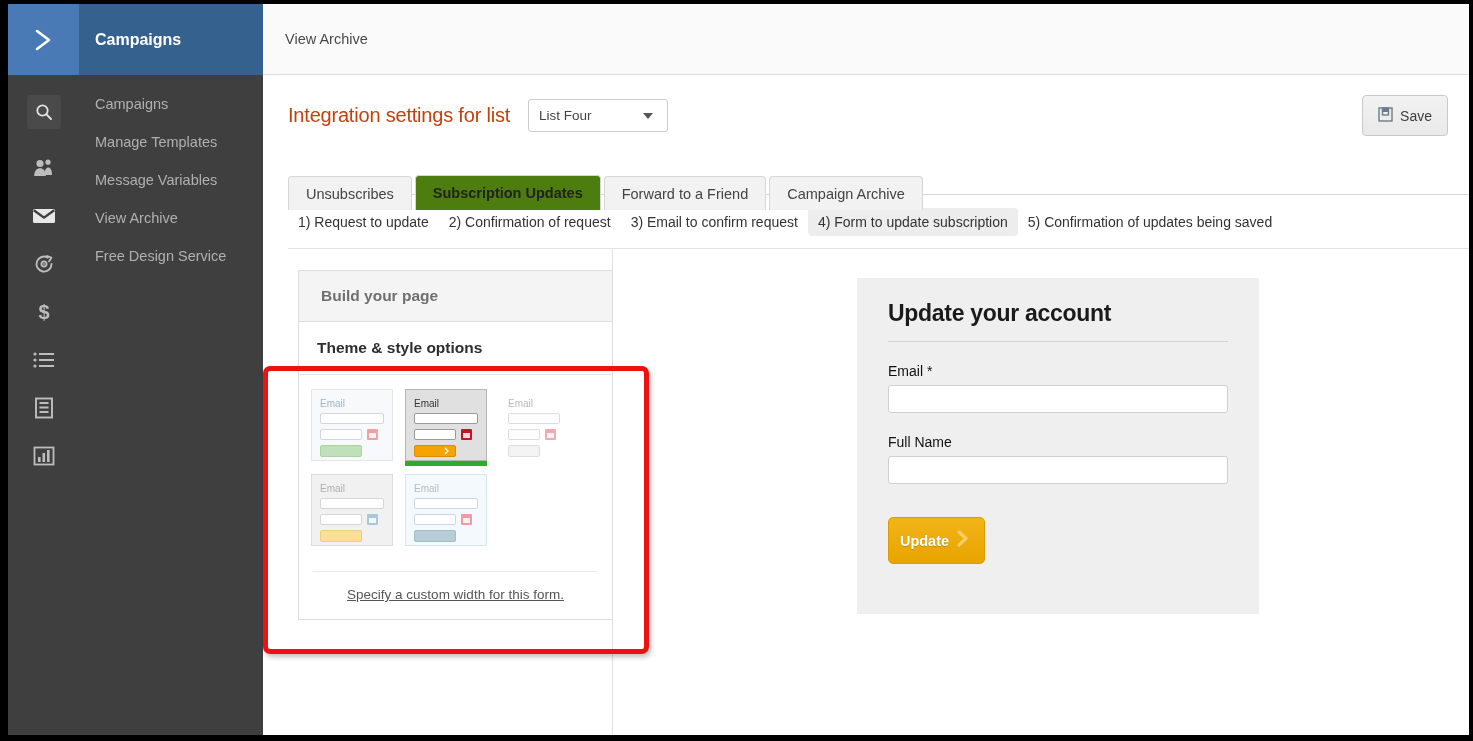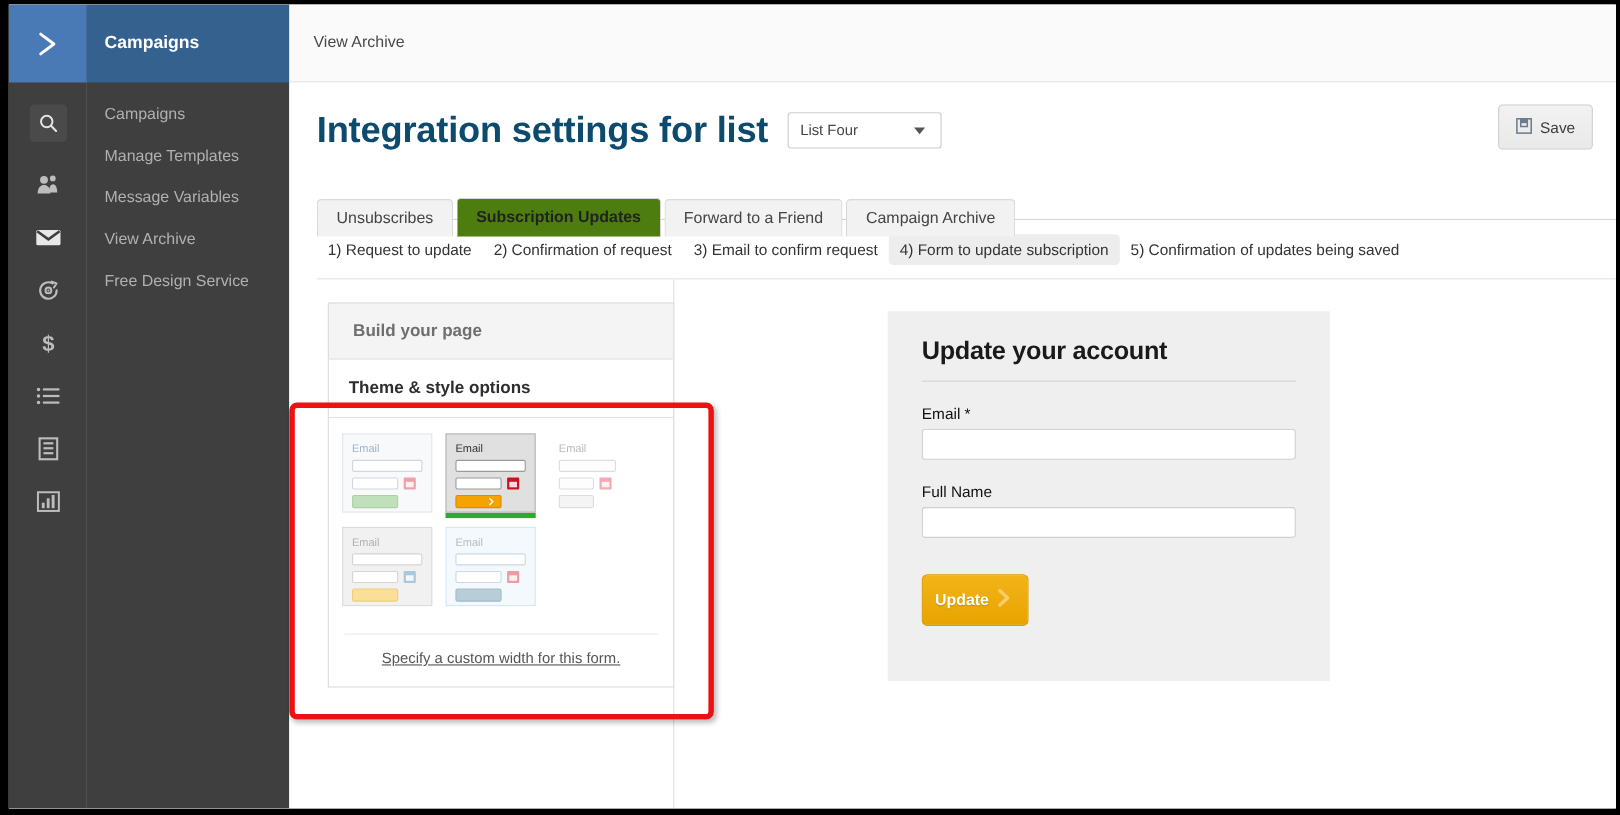--- a/index.html
+++ b/index.html
@@ -96,21 +96,21 @@
     position: absolute; left: 255px; top: 71px;
     width: 1206px; height: 660px;
     background: #fff;
   }
   .page-head {
     display: flex; align-items: center;
     padding: 24px 24px 0 25px;
     position: relative;
   }
   .page-title {
-    font-size: 33px; color: #0c4a6e; font-weight: bold;
+    font-size: 20px; color: #c2410c; font-weight: normal;
     letter-spacing: -0.2px;
   }
   .list-select {
     margin-left: 18px;
     width: 140px; height: 33px;
     border: 1px solid #ccc; border-radius: 3px;
     background: #fff;
     display: flex; align-items: center;
     padding: 0 10px;
     font-size: 13.5px; color: #444;
@@ -253,21 +253,21 @@
   }
 
   .vdivider {
     position: absolute; left: 349px; top: -21px;
     width: 1px; height: 521px;
     background: #e0e0e0;
   }
 
   
   .preview {
-    position: absolute; left: 544px; top: 8px;
+    position: absolute; left: 594px; top: 8px;
     width: 402px; height: 336px;
     background: #efefef;
   }
   .preview-inner { padding: 22px 31px 0 31px; }
   .preview-title {
     font-size: 23px; font-weight: bold; color: #1a1a1a;
     padding-bottom: 14px;
     border-bottom: 1px solid #d3d3d3;
     letter-spacing: -0.3px;
   }

